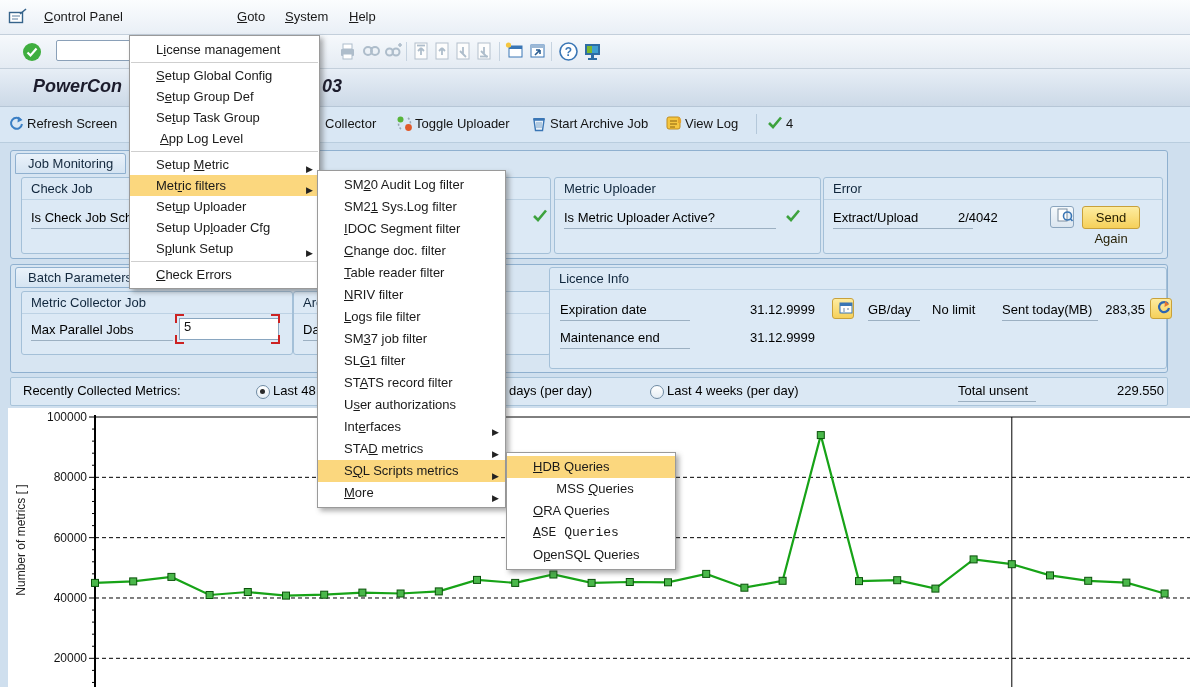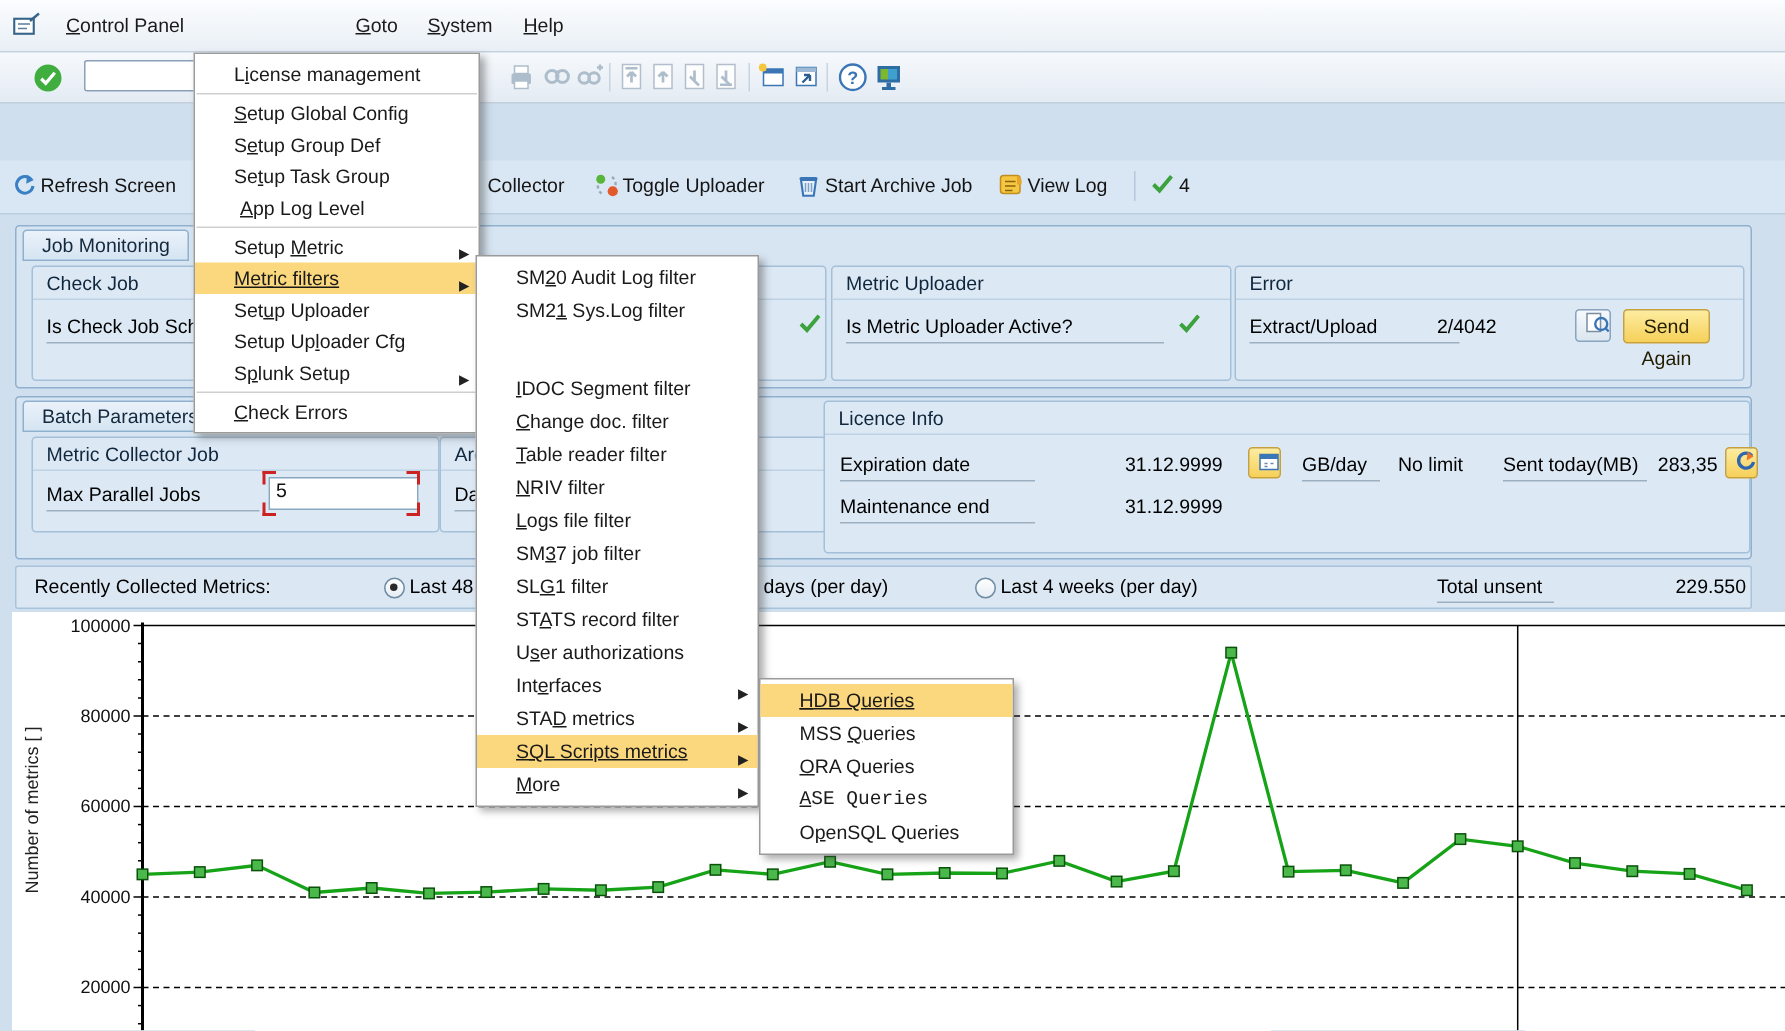--- a/index.html
+++ b/index.html
@@ -80,21 +80,21 @@
   
   .chart-section{position:absolute;left:8px;top:408px;width:1182px;height:279px;background:#fff;}
   .ylabel{position:absolute;left:-62px;top:125px;width:150px;text-align:center;
     transform:rotate(-90deg);font-size:12px;color:#222;}
 
   
   .menu{position:absolute;background:#ffffff;border:1px solid #9a9a9a;
     box-shadow:3px 3px 5px rgba(70,70,70,.45);padding:3px 0;z-index:100;}
   .mi{position:relative;padding-left:26px;padding-right:18px;font-size:13px;
     color:#1a1a1a;white-space:nowrap;cursor:default;}
-  .mi.hl{background:#FBD77E;text-decoration:underline;}
+  .mi.hl{background:#FBD77E;}
   .mi-arrow{position:absolute;right:6px;font-size:9px;color:#222;}
   .msep{height:1px;background:#cfcfcf;margin:2px 1px;}
 </style>
 </head>
 <body>
 
 <div id="screen">
 
   <div class="menubar">
     <span class="sysicon">
@@ -176,20 +176,24 @@
         <span class="tbi" style="left: 583px;"><svg width="19" height="19">
             <rect x="2" y="2" width="15" height="11" fill="#2e6da4"></rect>
             <rect x="4" y="4" width="5" height="7" fill="#7cb82f"></rect>
             <rect x="9" y="4" width="6" height="7" fill="#3fa0d0"></rect>
             <rect x="8" y="13" width="3" height="3" fill="#2e6da4"></rect>
             <rect x="5" y="16" width="9" height="2" fill="#2e6da4"></rect>
           </svg></span>
       </div>
   </div>
 
+  <div class="titlebar">
+    <span class="apptitle" style="left:33px">PowerCon</span>
+    <span class="apptitle" style="left:322px">03</span>
+  </div>
 
   <div class="appbar">
     <div id="appbar-items">
         <span class="ab-icon" style="left: 8px;"><svg width="17" height="17">
             <path d="M13 5 A5.5 5.5 0 1 0 14 9" fill="none" stroke="#3b7fc4" stroke-width="2"></path>
             <path d="M10 1.5 L14.5 5 L9.5 7.5 Z" fill="#3b7fc4"></path>
           </svg></span>
         <span class="ab-btn-label" style="left: 27px;">Refresh Screen</span>
         <span class="ab-btn-label" style="left: 325px;">Collector</span>
         <span class="ab-icon" style="left: 396px;"><svg width="17" height="17">
@@ -408,34 +412,34 @@
       <div class="mi hl" style="height: 21px; line-height: 21px;"><span>Met<u>r</u>ic filters</span><span class="mi-arrow" style="top: 4.5px;">▶</span></div>
       <div class="mi" style="height: 21px; line-height: 21px;"><span>Set<u>u</u>p Uploader</span></div>
       <div class="mi" style="height: 21px; line-height: 21px;"><span>Setup Up<u>l</u>oader Cfg</span></div>
       <div class="mi" style="height: 21px; line-height: 21px;"><span>S<u>p</u>lunk Setup</span><span class="mi-arrow" style="top: 4.5px;">▶</span></div>
       <div class="msep"></div>
       <div class="mi" style="height: 21px; line-height: 21px;"><span><u>C</u>heck Errors</span></div>
     </div>
   <div class="menu" id="menu-metric-filters" style="left:317px;top:170px;width:187px">
       <div class="mi" style="height: 22px; line-height: 22px;"><span>SM<u>2</u>0 Audit Log filter</span></div>
       <div class="mi" style="height: 22px; line-height: 22px;"><span>SM2<u>1</u> Sys.Log filter</span></div>
-      <div class="mi" style="height: 22px; line-height: 22px; margin-top: 30px;"><span><u>I</u>DOC Segment filter</span></div>
+      <div class="mi" style="height: 22px; line-height: 22px;"><span><u>I</u>DOC Segment filter</span></div>
       <div class="mi" style="height: 22px; line-height: 22px;"><span><u>C</u>hange doc. filter</span></div>
       <div class="mi" style="height: 22px; line-height: 22px;"><span><u>T</u>able reader filter</span></div>
       <div class="mi" style="height: 22px; line-height: 22px;"><span><u>N</u>RIV filter</span></div>
       <div class="mi" style="height: 22px; line-height: 22px;"><span><u>L</u>ogs file filter</span></div>
       <div class="mi" style="height: 22px; line-height: 22px;"><span>SM<u>3</u>7 job filter</span></div>
       <div class="mi" style="height: 22px; line-height: 22px;"><span>SL<u>G</u>1 filter</span></div>
       <div class="mi" style="height: 22px; line-height: 22px;"><span>ST<u>A</u>TS record filter</span></div>
       <div class="mi" style="height: 22px; line-height: 22px;"><span>U<u>s</u>er authorizations</span></div>
       <div class="mi" style="height: 22px; line-height: 22px;"><span>Int<u>e</u>rfaces</span><span class="mi-arrow" style="top: 5px;">▶</span></div>
       <div class="mi" style="height: 22px; line-height: 22px;"><span>STA<u>D</u> metrics</span><span class="mi-arrow" style="top: 5px;">▶</span></div>
       <div class="mi hl" style="height: 22px; line-height: 22px;"><span>S<u>Q</u>L Scripts metrics</span><span class="mi-arrow" style="top: 5px;">▶</span></div>
       <div class="mi" style="height: 22px; line-height: 22px;"><span><u>M</u>ore</span><span class="mi-arrow" style="top: 5px;">▶</span></div>
     </div>
   <div class="menu" id="menu-sql-scripts" style="left:506px;top:452px;width:168px">
       <div class="mi hl" style="height: 22px; line-height: 22px;"><span><u>H</u>DB Queries</span></div>
-      <div class="mi" style="height: 22px; line-height: 22px;"><span>MSS <u>Q</u>ueries</span></div>
+      <div class="mi" style="height: 22px; line-height: 22px; text-align: center;"><span>MSS <u>Q</u>ueries</span></div>
       <div class="mi" style="height: 22px; line-height: 22px;"><span><u>O</u>RA Queries</span></div>
       <div class="mi" style="height: 22px; line-height: 22px; font-family: Liberation Mono, monospace;"><span><u>A</u>SE Queries</span></div>
       <div class="mi" style="height: 22px; line-height: 22px;"><span>O<u>p</u>enSQL Queries</span></div>
     </div>
 </div>
 
 </body></html>

